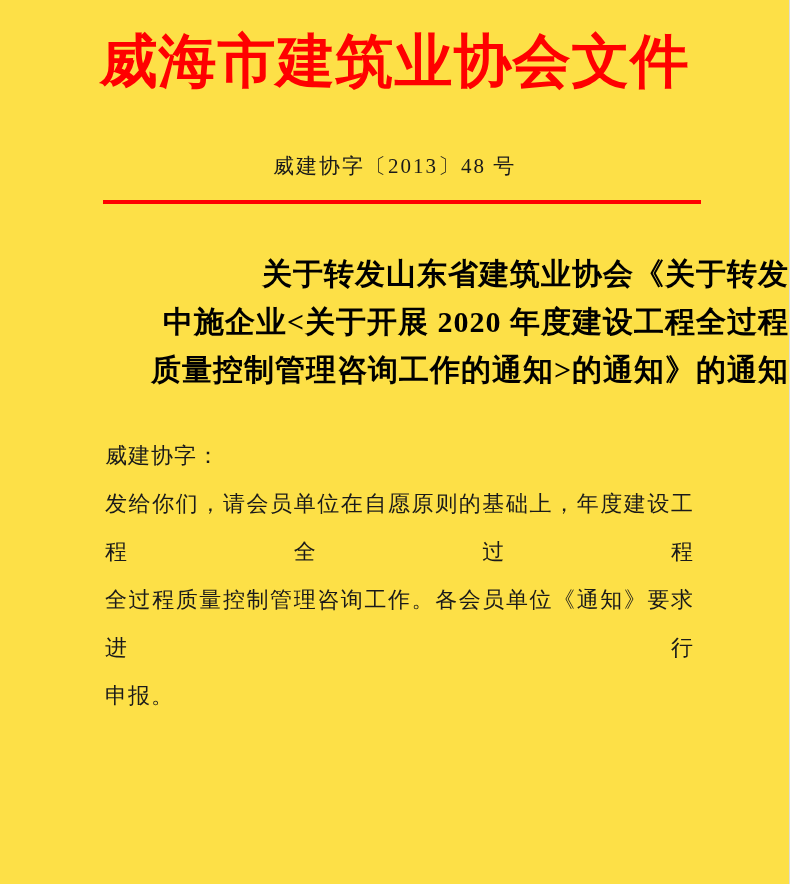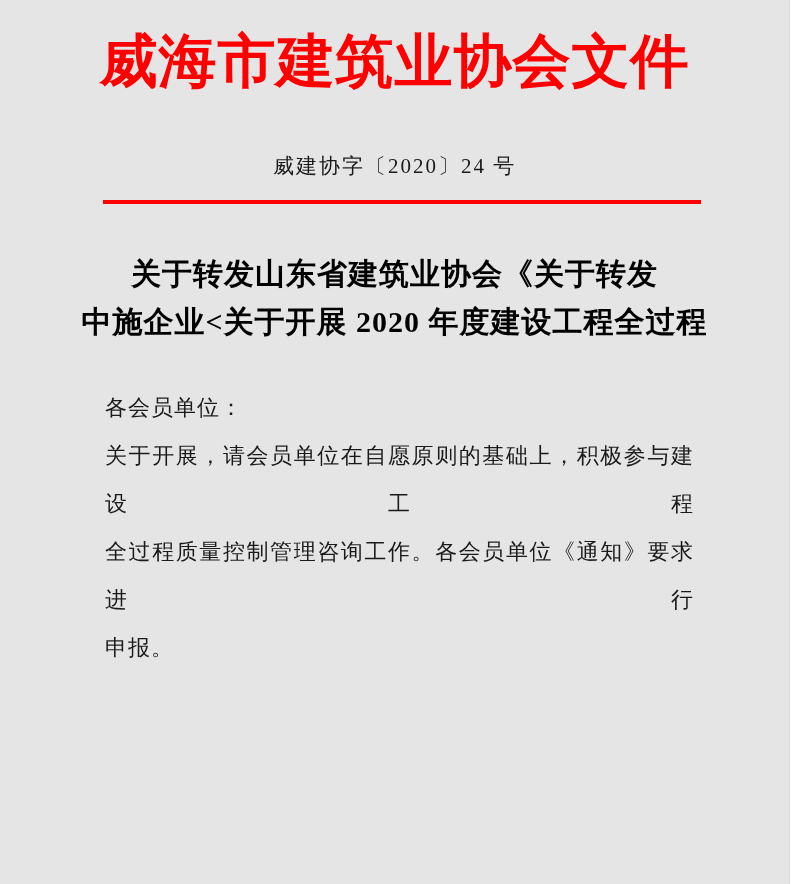--- a/index.html
+++ b/index.html
@@ -7,21 +7,21 @@
   body {
     width: 795px; height: 884px;
     font-family: "Liberation Serif", "DejaVu Serif", serif;
     color: #111111;
     position: relative;
     overflow: hidden;
   }
   .page {
     position: absolute; left: 0; top: 0;
     width: 790px; height: 884px;
-    background: #e5e5e5;
+    background: #fde047;
     border-right: 1px solid #dcdcdc;
     padding-top: 24px;
   }
   .red-header {
     text-align: center;
     font-size: 58px;
     line-height: 76px;
     font-weight: bold;
     color: #ff0000;
     letter-spacing: 1px;
@@ -38,21 +38,21 @@
   .red-divider {
     margin-top: 19px;
     margin-left: 103px;
     width: 598px;
     height: 4px;
     background: #ff0000;
     border: none;
   }
   .doc-title {
     margin-top: 46px;
-    text-align: center;
+    text-align: right;
     font-weight: bold;
     font-size: 30px;
     line-height: 48px;
     color: #000000;
     letter-spacing: 1px;
   }
   .body-block {
     margin-top: 38px;
     padding-left: 105px;
     padding-right: 95px;
@@ -69,29 +69,30 @@
   }
   .para-line.first { text-indent: 2em; }
 </style>
 </head>
 <body>
 
 <div class="page">
 
   <div class="red-header" style="color: rgb(255, 0, 0);">威海市建筑业协会文件</div>
 
-  <div class="doc-number">威建协字〔2020〕24 号</div>
+  <div class="doc-number">威建协字〔2013〕48 号</div>
 
   <div class="red-divider" style="background: rgb(255, 0, 0);"></div>
 
   <div class="doc-title">
     <div class="title-line">关于转发山东省建筑业协会《关于转发</div>
     <div class="title-line">中施企业&lt;关于开展 2020 年度建设工程全过程</div>
+    <div class="title-line">质量控制管理咨询工作的通知&gt;的通知》的通知</div>
   </div>
 
   <div class="body-block">
-    <div class="salutation">各会员单位：</div>
-    <div class="para-line justify">关于开展，请会员单位在自愿原则的基础上，积极参与建设工程</div>
+    <div class="salutation">威建协字：</div>
+    <div class="para-line justify">发给你们，请会员单位在自愿原则的基础上，年度建设工程全过程</div>
     <div class="para-line justify">全过程质量控制管理咨询工作。各会员单位《通知》要求进行</div>
     <div class="para-line">申报。</div>
   </div>
 
 </div>
 
 </body></html>

